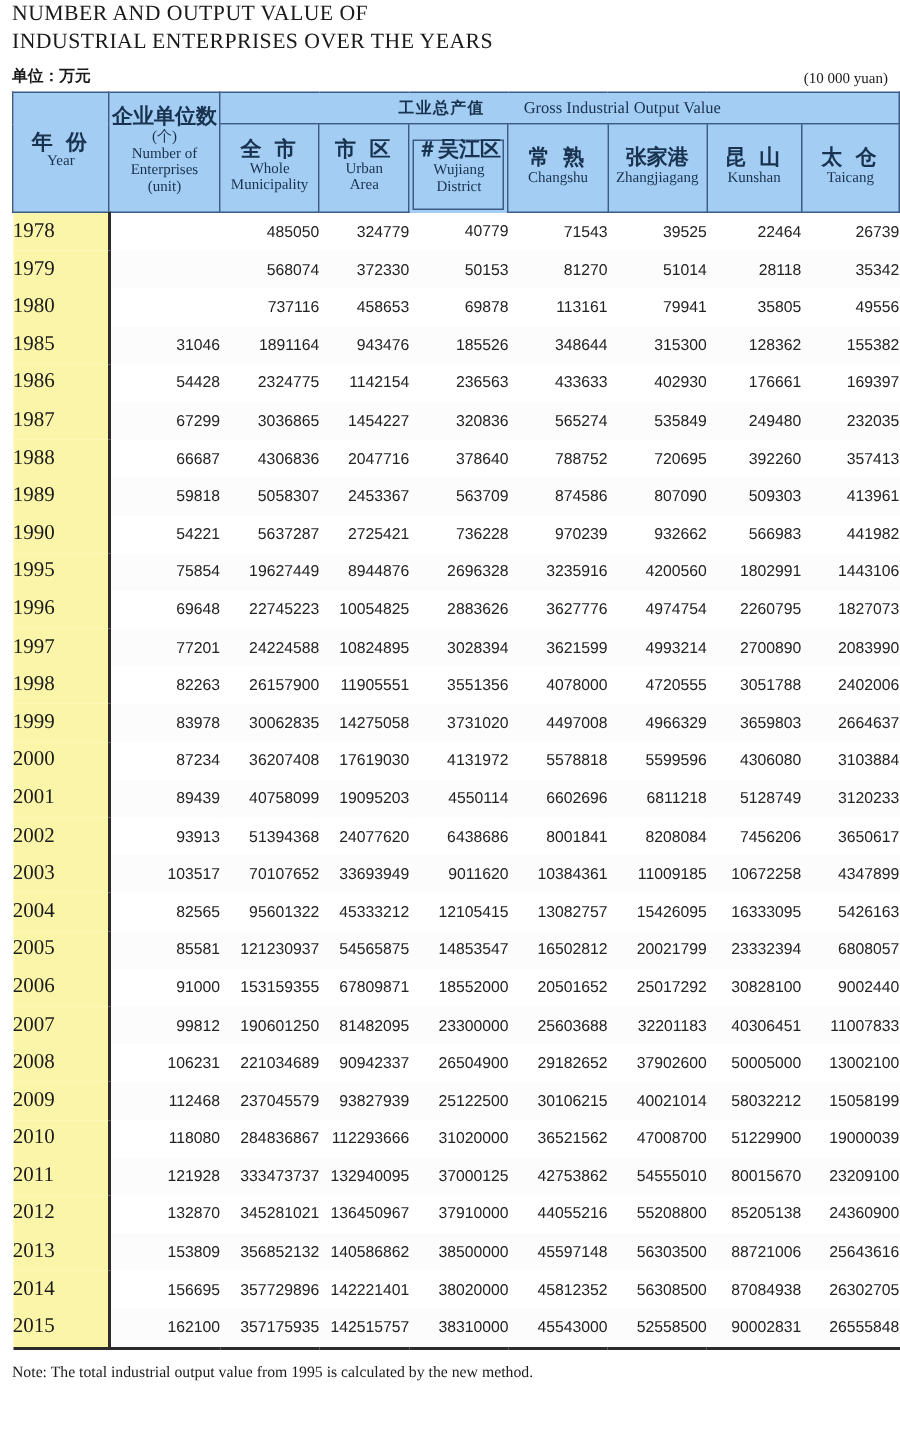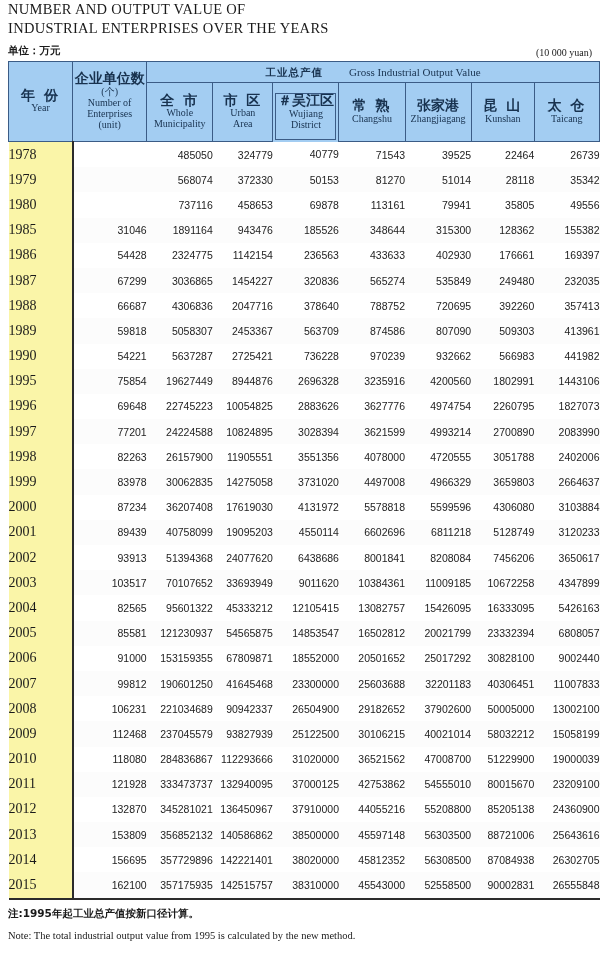--- a/index.html
+++ b/index.html
@@ -476,21 +476,21 @@
           <td class="num">18552000</td>
           <td class="num">20501652</td>
           <td class="num">25017292</td>
           <td class="num">30828100</td>
           <td class="num">9002440</td>
         </tr>
         <tr class="r-odd">
           <td class="year">2007</td>
           <td class="num">99812</td>
           <td class="num">190601250</td>
-          <td class="num">41645468</td>
+          <td class="num">81482095</td>
           <td class="num">23300000</td>
           <td class="num">25603688</td>
           <td class="num">32201183</td>
           <td class="num">40306451</td>
           <td class="num">11007833</td>
         </tr>
         <tr class="r-even">
           <td class="year">2008</td>
           <td class="num">106231</td>
           <td class="num">221034689</td>
@@ -574,16 +574,15 @@
           <td class="num">142515757</td>
           <td class="num">38310000</td>
           <td class="num">45543000</td>
           <td class="num">52558500</td>
           <td class="num">90002831</td>
           <td class="num">26555848</td>
         </tr>
       </tbody>
   </table>
 
-  <div class="note-zh">注:1995年起工业总产值按新口径计算。</div>
   <div class="note-en">Note: The total industrial output value from 1995 is calculated by the new method.</div>
 
 </div>
 
 </body></html>

